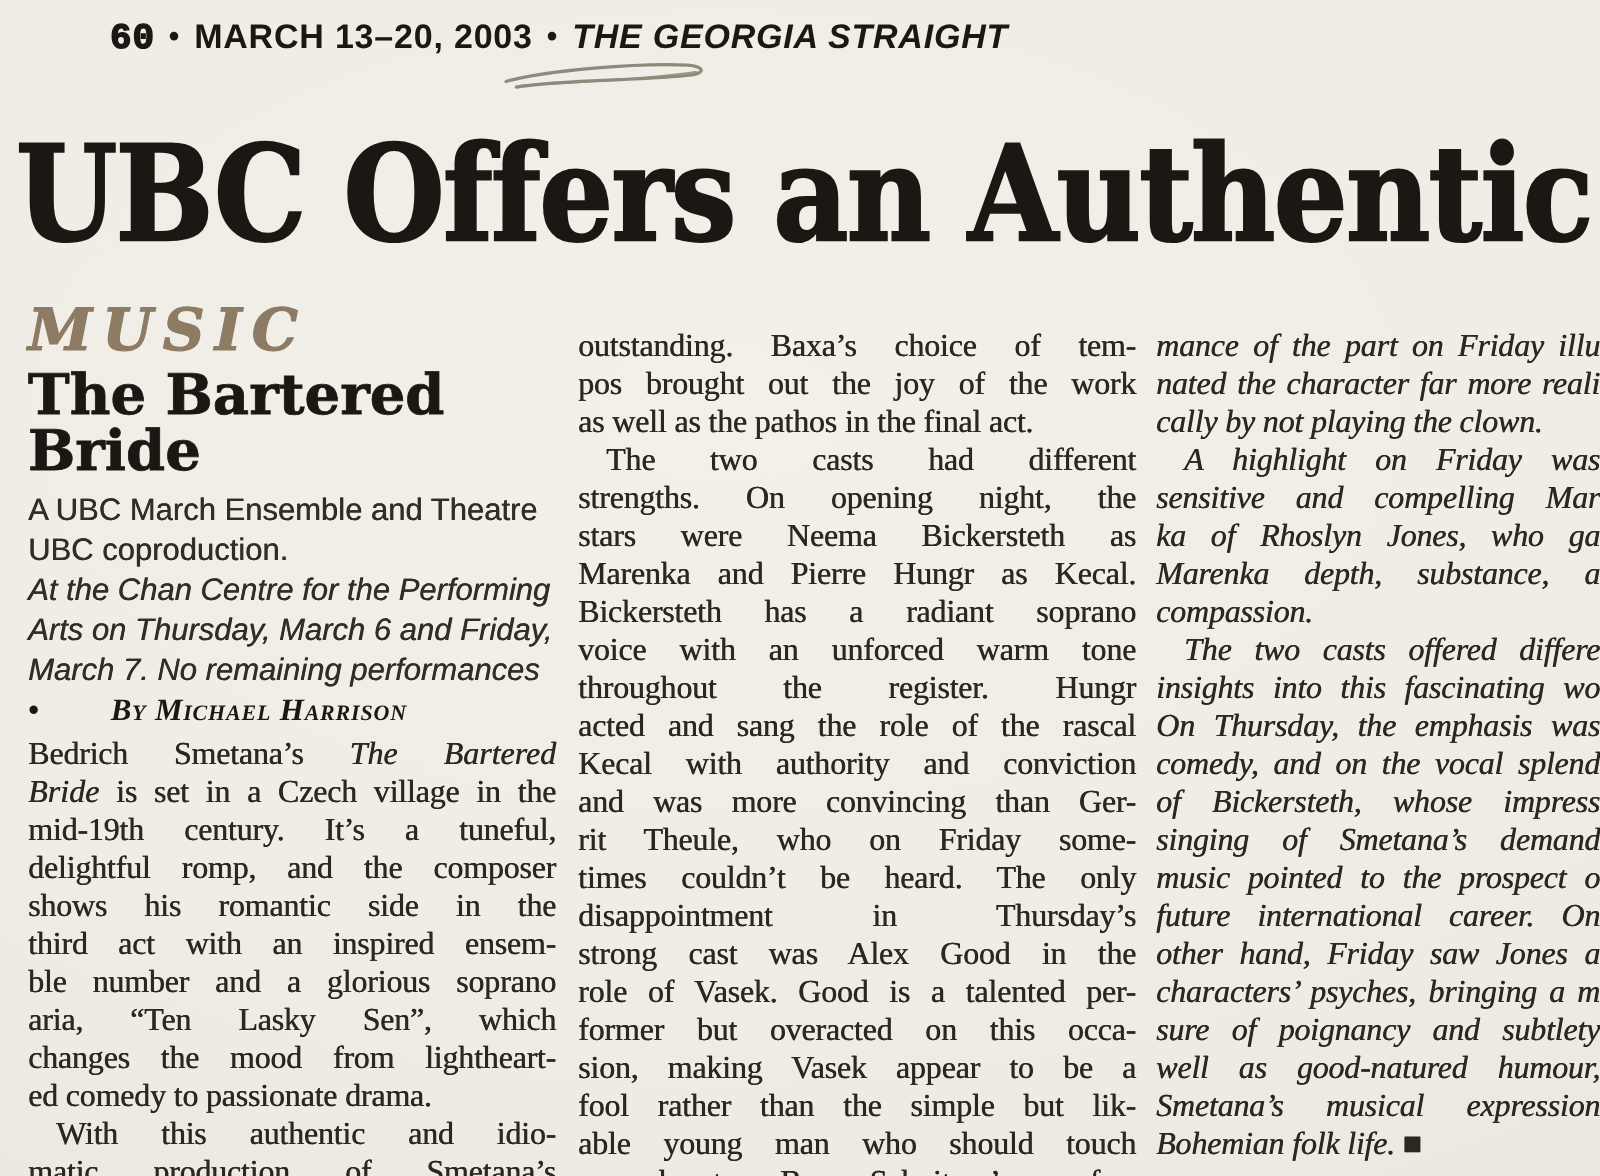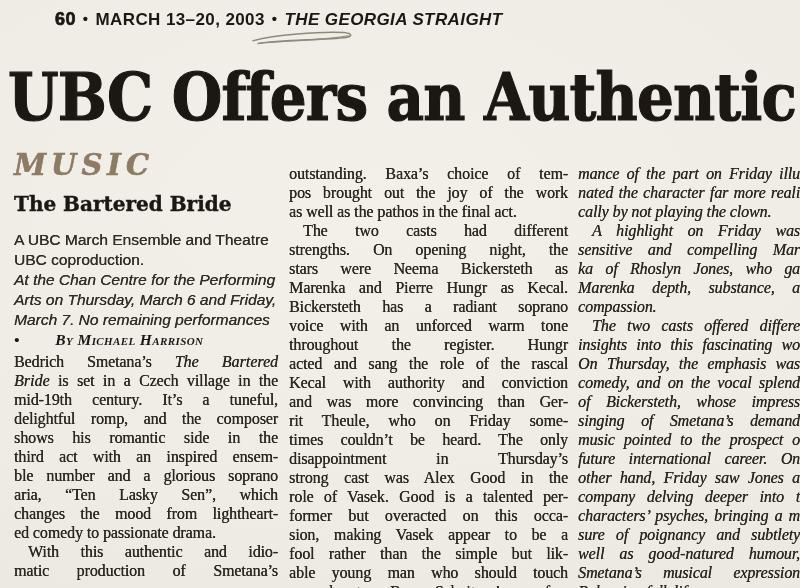--- a/index.html
+++ b/index.html
@@ -8,21 +8,21 @@
     position:relative;width:800px;height:588px;overflow:hidden;
     background:radial-gradient(120% 95% at 45% 35%, var(--paper,#f3f0ea) 0%, #efece5 55%, #e9e6de 100%);
     color:var(--ink,#2d2721);
   }
   
   .masthead{
     position:absolute;left:55px;top:9px;white-space:nowrap;
     font-family:"Liberation Sans",sans-serif;font-weight:bold;font-size:17px;
     color:var(--head-ink,#1c1712);letter-spacing:.4px;
   }
-  .masthead .pgnum{font-family:Liberation Sans, sans-serif;font-size:18px;-webkit-text-stroke:.7px var(--head-ink,#1c1712);}
+  .masthead .pgnum{font-family:Liberation Mono, monospace;font-size:18px;-webkit-text-stroke:.7px var(--head-ink,#1c1712);}
   .masthead .sep{margin:0 7px;font-size:15px;position:relative;top:-1px;}
   .masthead .pub{font-style:italic;}
   .squiggle{position:absolute;left:250px;top:30px;transform:rotate(-2deg);}
   
   .headline{
     position:absolute;left:8px;top:64px;white-space:nowrap;margin:0;
     font-family:"DejaVu Serif",serif;font-weight:bold;font-size:66px;line-height:66px;
     color:var(--head-ink,#1c1712);-webkit-text-stroke:1.2px var(--head-ink,#1c1712);
     transform:scaleX(.88);transform-origin:left top;letter-spacing:-1px;
   }
@@ -30,21 +30,21 @@
   .col{position:absolute;top:150px;}
   .col-left{left:14px;width:264px;}
   .col-middle{left:289px;width:279px;}
   .col-right{left:578px;width:222px;font-style:italic;}
   .music{
     font-family:"DejaVu Serif",serif;font-weight:bold;font-style:italic;
     font-size:29px;line-height:30px;margin:0 0 4px 0;letter-spacing:5px;
     color:var(--accent,#8d7b64);-webkit-text-stroke:.6px var(--accent,#8d7b64);
   }
   .article-title{
-    font-family:"DejaVu Serif",serif;font-weight:bold;font-size:20px;line-height:40px;
+    font-family:"DejaVu Serif",serif;font-weight:bold;font-size:28px;line-height:28px;
     margin:0 0 6px 0;color:var(--head-ink,#1c1712);-webkit-text-stroke:.4px var(--head-ink,#1c1712);
   }
   .kicker{font-family:"Liberation Sans",sans-serif;font-size:15.5px;line-height:20px;color:var(--sans-ink,#332d26);}
   .kicker .kl{white-space:nowrap;text-shadow:.2px 0 0 currentColor;}
   .venue .kl{font-style:italic;}
   .byline{
     font-size:15.5px;line-height:20px;font-weight:bold;font-style:italic;
     color:var(--head-ink,#1c1712);white-space:nowrap;
   }
   .byline .sc{font-variant:small-caps;letter-spacing:.4px;margin-left:32px;}
@@ -143,21 +143,20 @@
       <div class="bl">compassion.</div>
       <div class="bl ind fill">The two casts offered differe</div>
       <div class="bl fill">insights into this fascinating wo</div>
       <div class="bl fill">On Thursday, the emphasis was</div>
       <div class="bl fill">comedy, and on the vocal splend</div>
       <div class="bl fill">of Bickersteth, whose impress</div>
       <div class="bl fill">singing of Smetana’s demand</div>
       <div class="bl fill">music pointed to the prospect o</div>
       <div class="bl fill">future international career. On</div>
       <div class="bl fill">other hand, Friday saw Jones a</div>
-      <div class="bl fill">company delving deeper into t</div>
       <div class="bl fill">characters’ psyches, bringing a m</div>
       <div class="bl fill">sure of poignancy and subtlety</div>
       <div class="bl fill">well as good-natured humour,</div>
       <div class="bl fill">Smetana’s musical expression</div>
       <div class="bl">Bohemian folk life. ■</div>
     </div>
 
 </div>
 
 </body></html>

